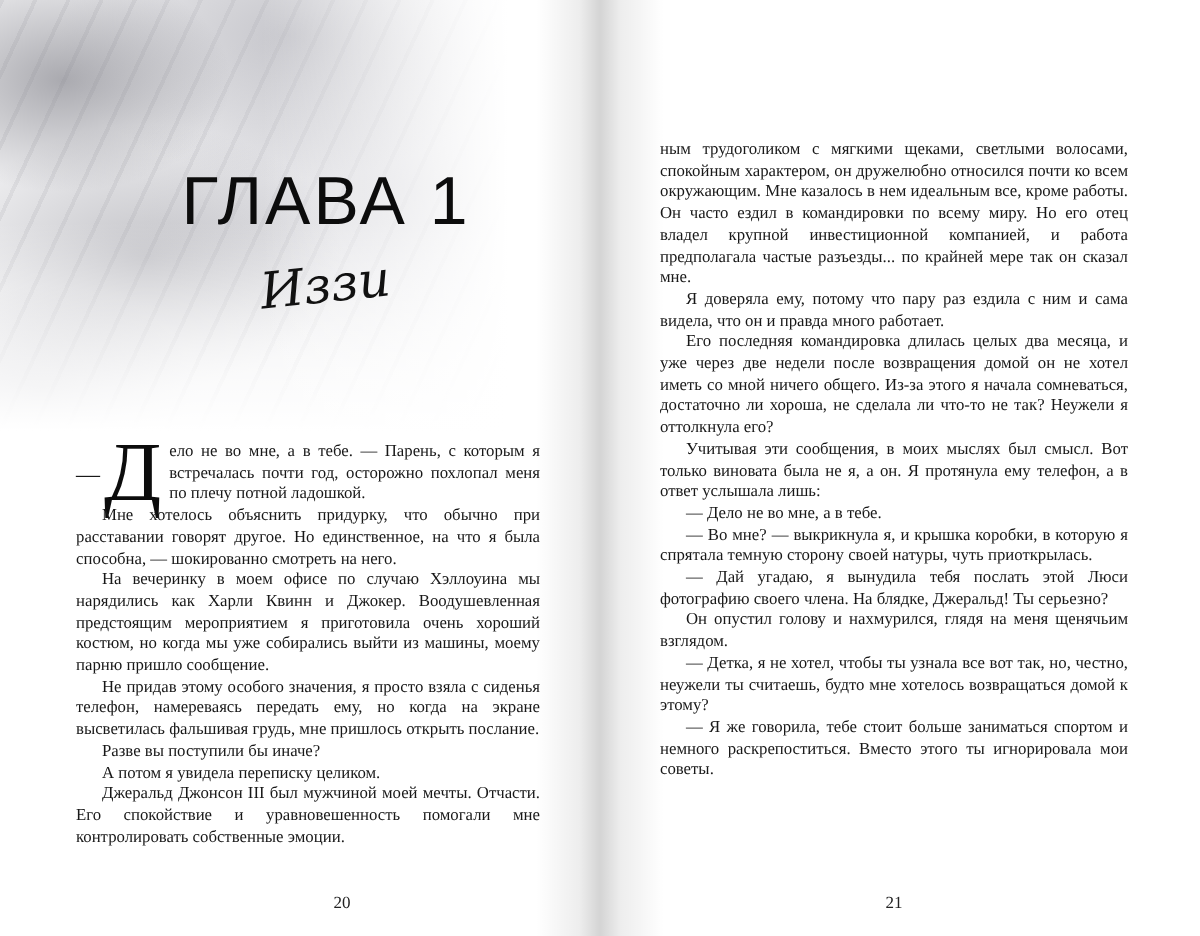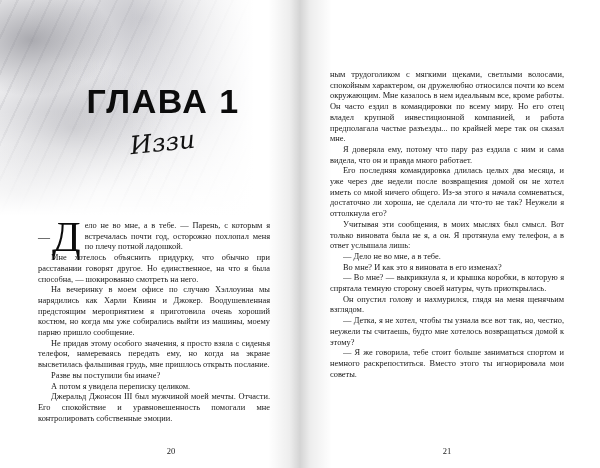--- a/index.html
+++ b/index.html
@@ -33,21 +33,21 @@
 
   
   .gutter{
     position:absolute;top:0;bottom:0;left:268px;width:64px;z-index:6;pointer-events:none;
     background:linear-gradient(to right, rgba(0,0,0,0) 0%, rgba(0,0,0,.07) 34%,
       rgba(0,0,0,.17) 50%, rgba(0,0,0,.07) 66%, rgba(0,0,0,0) 100%);
   }
 
   .chapter-head{position:absolute;top:84px;left:0;right:0;text-align:center;padding-left:26px;z-index:3;}
   .chapter-title{
-    font-family:"Liberation Sans", sans-serif;font-weight:bold;
+    font-family:"Liberation Sans", sans-serif;font-weight:normal;
     font-size:34px;letter-spacing:1.5px;color:#0c0c0c;line-height:1;
   }
   .chapter-subtitle{
     display:inline-block;margin-top:10px;font-family:"DejaVu Serif", serif;
     font-style:italic;font-size:25px;color:#111;transform:rotate(-6deg);
   }
 
   .running-head{
     position:absolute;top:52px;left:30px;right:36px;text-align:center;
     font-family:"Liberation Sans", sans-serif;font-weight:bold;
@@ -107,22 +107,22 @@
   </div>
 
   <div class="page right">
 
     <div class="body-text">
       <p class="cont">ным трудоголиком с мягкими щеками, светлыми волосами, спокойным характером, он дружелюбно относился почти ко всем окружающим. Мне казалось в нем идеальным все, кроме работы. Он часто ездил в командировки по всему миру. Но его отец владел крупной инвестиционной компанией, и работа предполагала частые разъезды... по крайней мере так он сказал мне.</p>
       <p>Я доверяла ему, потому что пару раз ездила с ним и сама видела, что он и правда много работает.</p>
       <p>Его последняя командировка длилась целых два месяца, и уже через две недели после возвращения домой он не хотел иметь со мной ничего общего. Из-за этого я начала сомневаться, достаточно ли хороша, не сделала ли что-то не так? Неужели я оттолкнула его?</p>
       <p>Учитывая эти сообщения, в моих мыслях был смысл. Вот только виновата была не я, а он. Я протянула ему телефон, а в ответ услышала лишь:</p>
       <p>— Дело не во мне, а в тебе.</p>
-      <p>Во мне? И как это я виновата в его изменах?</p>
       <p>— Во мне? — выкрикнула я, и крышка коробки, в которую я спрятала темную сторону своей натуры, чуть приоткрылась.</p>
+      <p>— Дай угадаю, я вынудила тебя послать этой Люси фотографию своего члена. На блядке, Джеральд! Ты серьезно?</p>
       <p>Он опустил голову и нахмурился, глядя на меня щенячьим взглядом.</p>
       <p>— Детка, я не хотел, чтобы ты узнала все вот так, но, честно, неужели ты считаешь, будто мне хотелось возвращаться домой к этому?</p>
       <p>— Я же говорила, тебе стоит больше заниматься спортом и немного раскрепоститься. Вместо этого ты игнорировала мои советы.</p>
     </div>
 
     <div class="page-number">21</div>
   </div>
 
   <div class="gutter"></div>
 </div>

